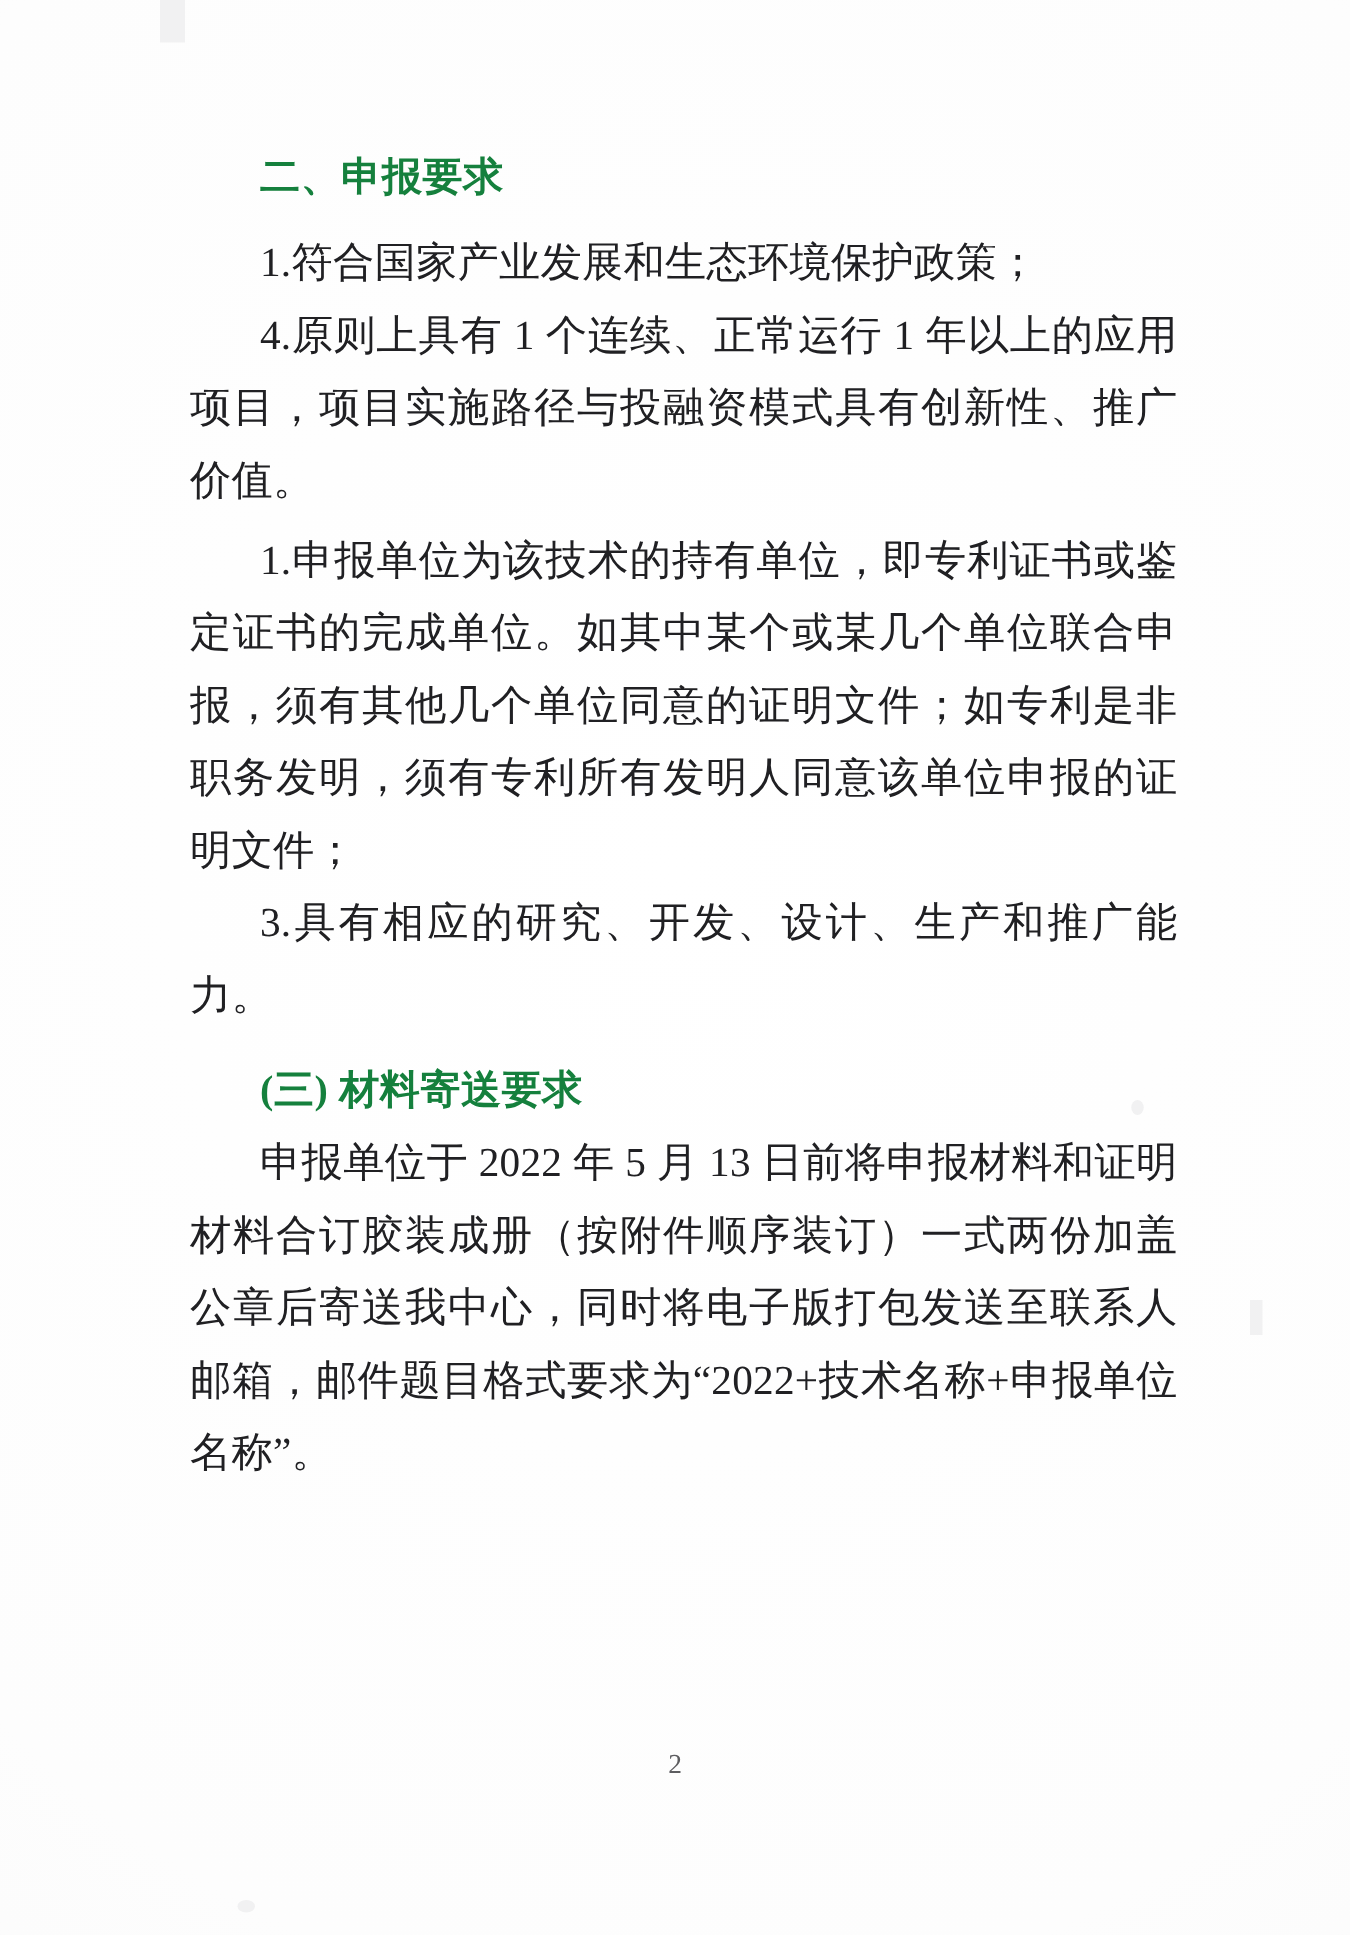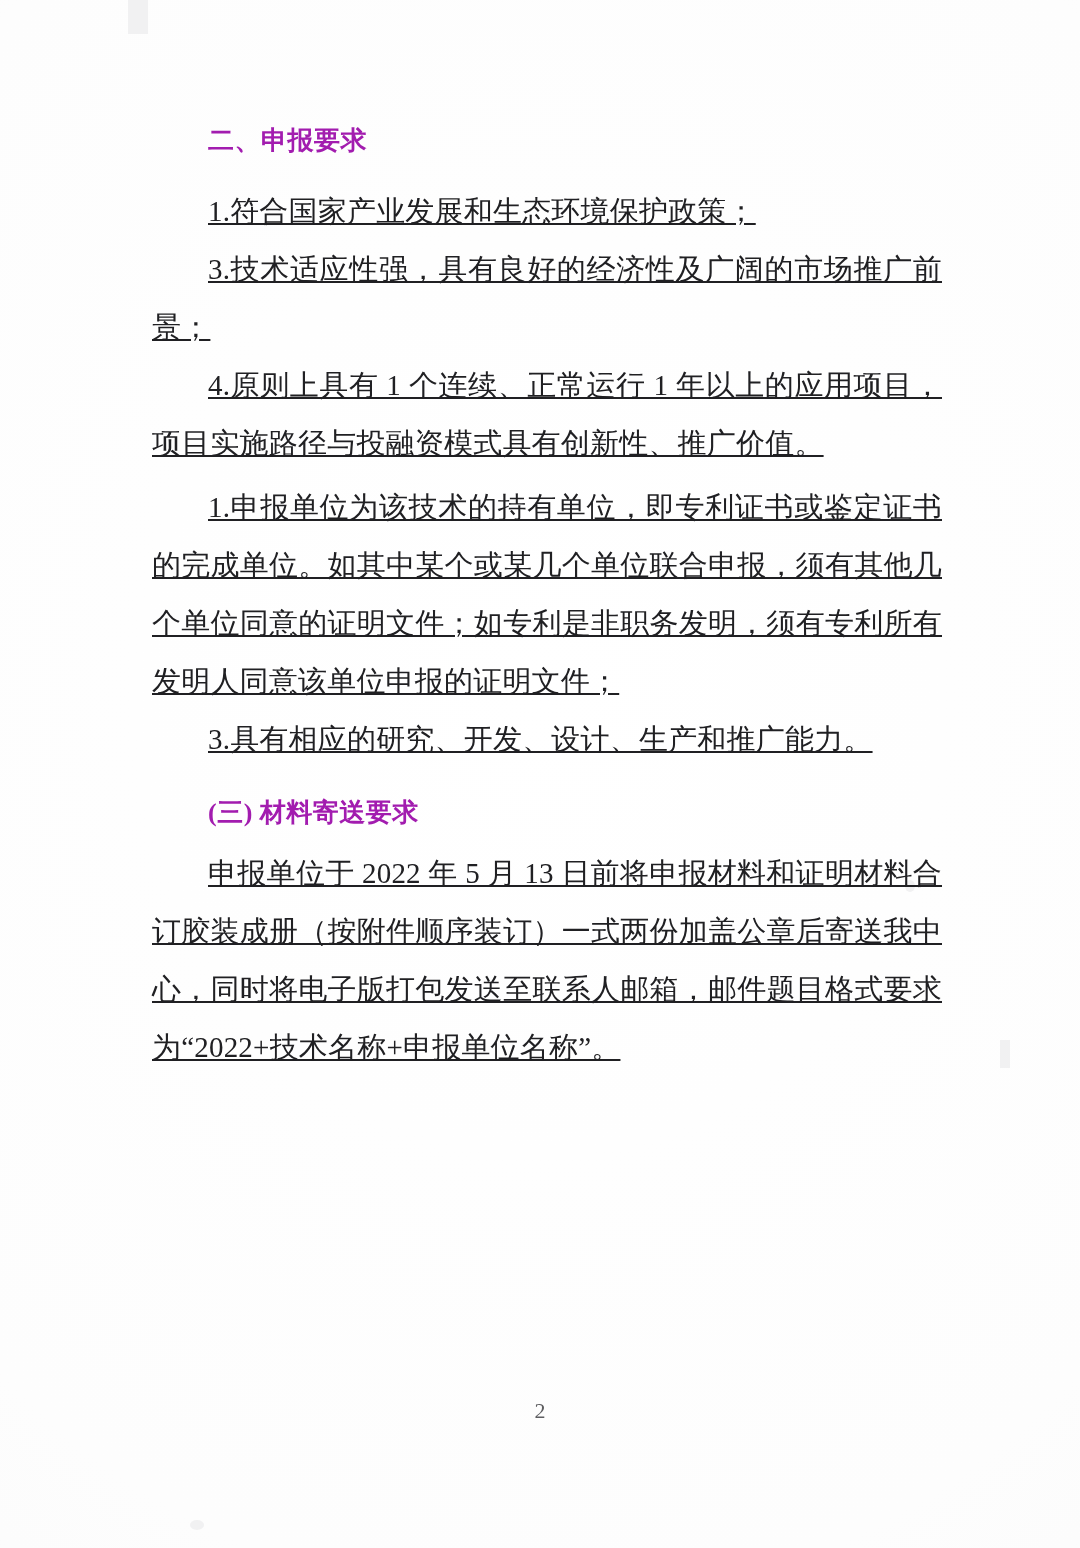--- a/index.html
+++ b/index.html
@@ -48,42 +48,41 @@
     position: absolute;
     left: 152px;
     top: 112px;
     width: 790px;
   }
 
   .h-main,
   .h-sub {
     font-family: "Liberation Serif", "DejaVu Serif", serif;
     font-weight: bold;
-    font-size: 26px;
+    font-size: 32px;
     line-height: 58px;
-    color: #a21caf;
+    color: #15803d;
     text-indent: 56px;
     letter-spacing: 0.5px;
     margin: 0;
     white-space: pre;
   }
   .h-main { margin-bottom: 12px; }
   .h-sub  { margin-top: 10px; margin-bottom: 2px; }
 
   .para {
-    font-size: 29px;
+    font-size: 33px;
     line-height: 58px;
     color: #1f1f21;
     text-align: justify;
     text-justify: inter-ideograph;
     text-indent: 56px;
     margin: 0;
     letter-spacing: 0.2px;
     color: #202023;
-    text-decoration: underline;
   }
 
   
   .gap-sm { height: 6px; }
 
   .page-number {
     position: absolute;
     left: 0;
     right: 0;
     top: 1398px;
@@ -103,21 +102,20 @@
 <div class="speck s3"></div>
 <div class="speck s4"></div>
 
 <div class="content">
 
   <div class="col">
 
     <h1 class="h-main">二、申报要求</h1>
 
     <p class="para">1.符合国家产业发展和生态环境保护政策；</p>
-    <p class="para">3.技术适应性强，具有良好的经济性及广阔的市场推广前景；</p>
     <p class="para">4.原则上具有 1 个连续、正常运行 1 年以上的应用项目，项目实施路径与投融资模式具有创新性、推广价值。</p>
 
     <div class="gap-sm"></div>
 
     <p class="para">1.申报单位为该技术的持有单位，即专利证书或鉴定证书的完成单位。如其中某个或某几个单位联合申报，须有其他几个单位同意的证明文件；如专利是非职务发明，须有专利所有发明人同意该单位申报的证明文件；</p>
     <p class="para">3.具有相应的研究、开发、设计、生产和推广能力。</p>
 
     <div class="gap-sm"></div>
 
     <h2 class="h-sub">(三) 材料寄送要求</h2>

